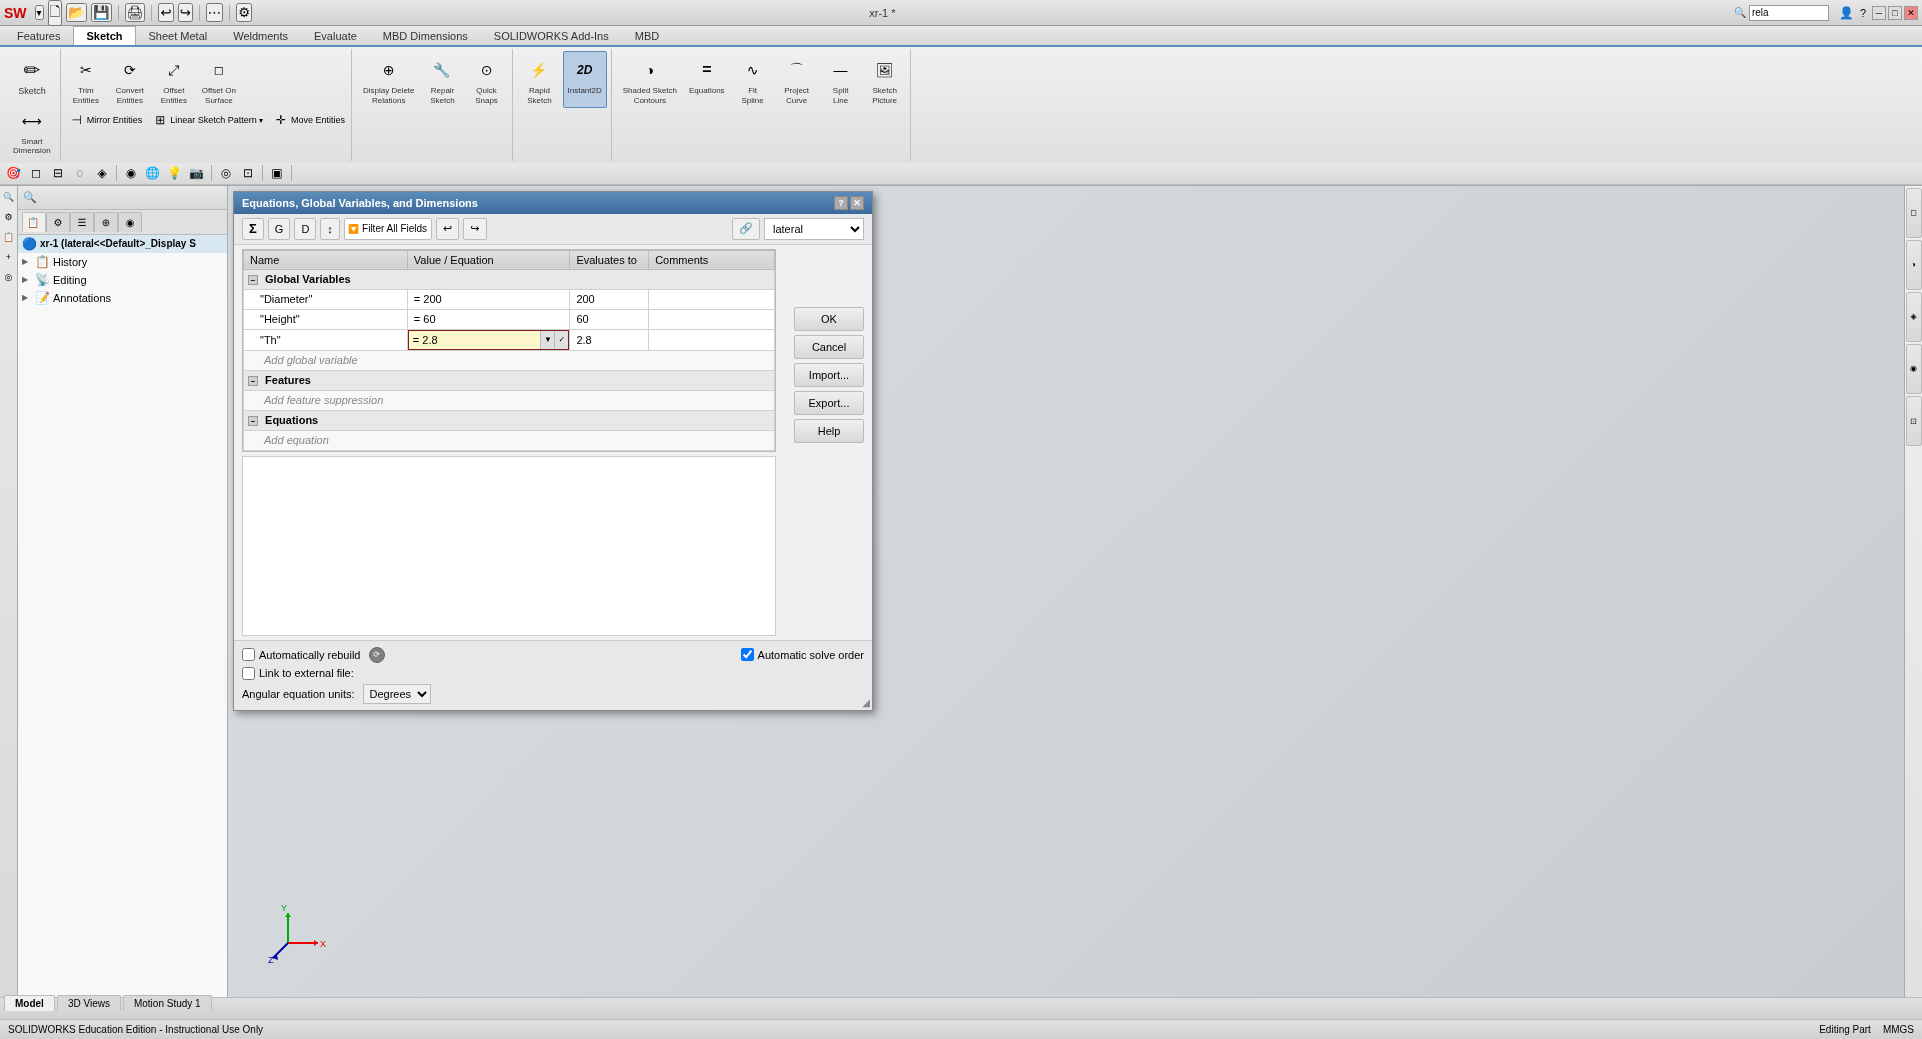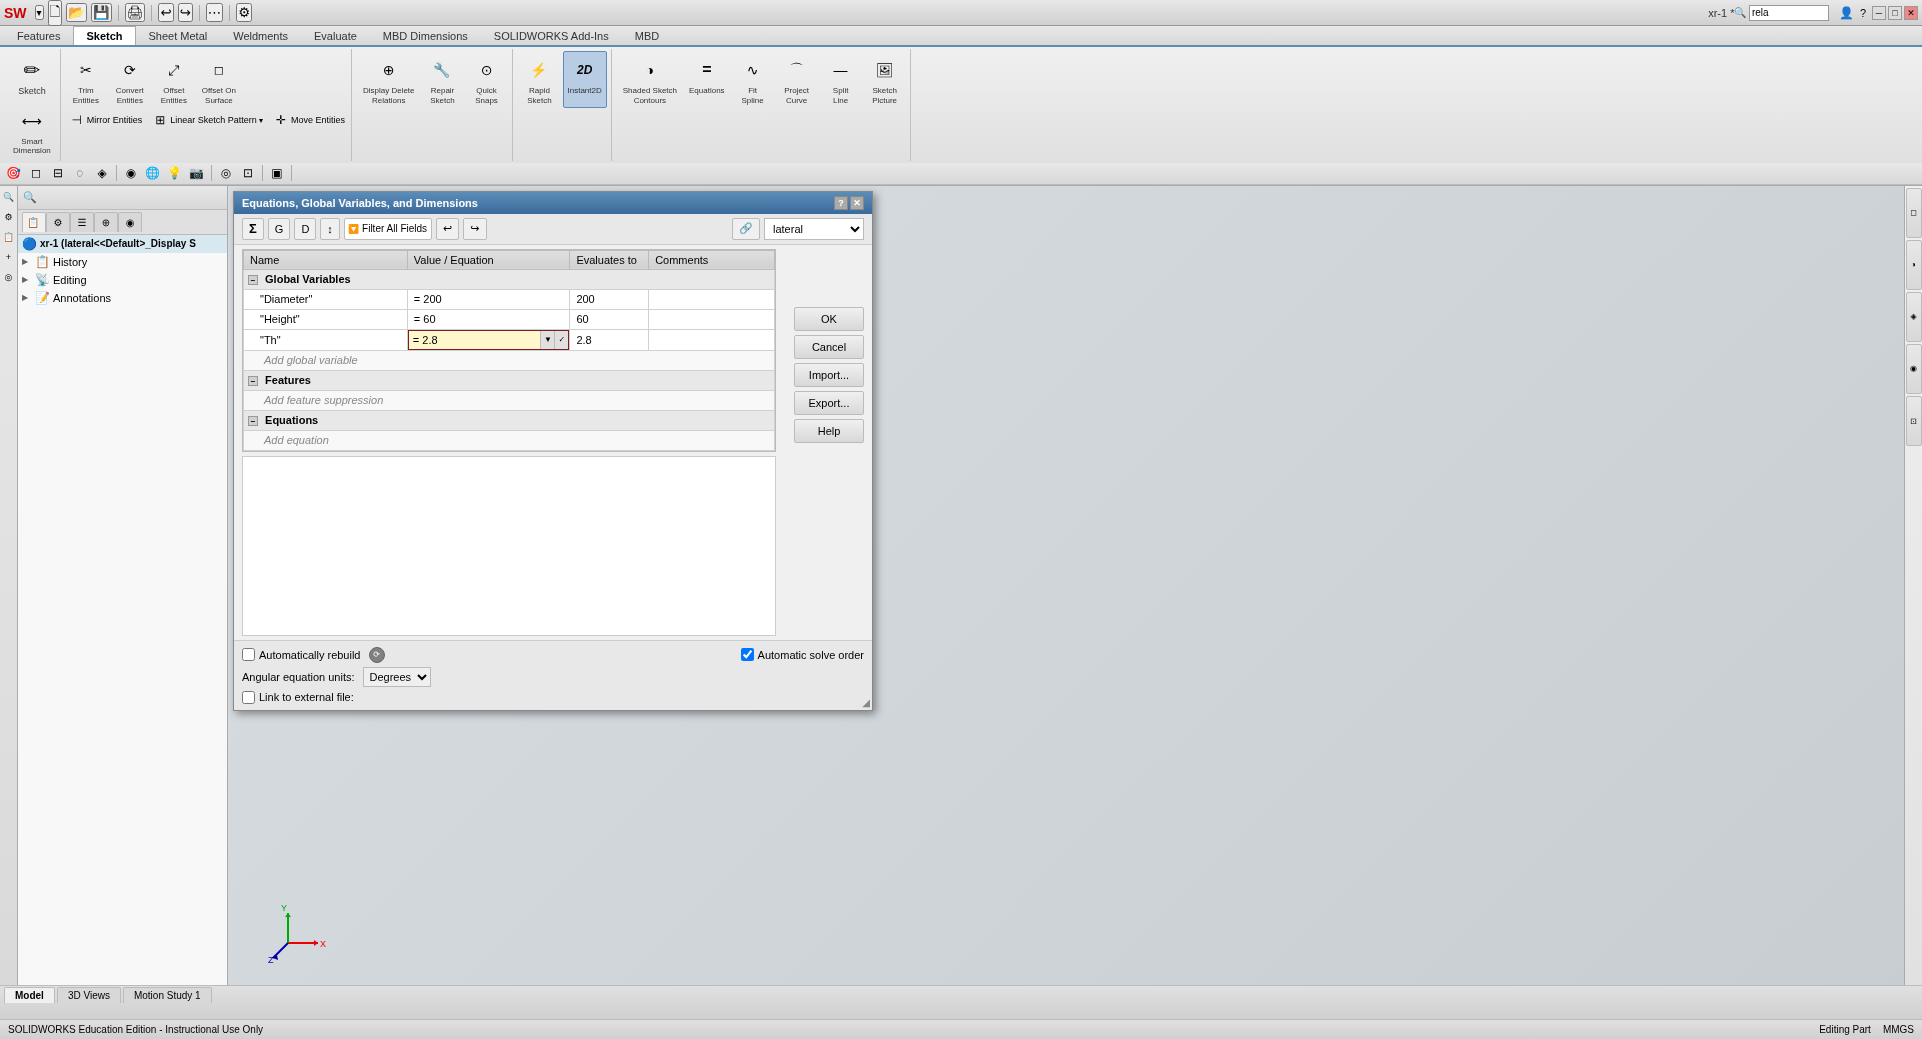--- a/index.html
+++ b/index.html
@@ -8,21 +8,21 @@
     
     .title-bar {
       height: 26px;
       background: linear-gradient(to bottom, #e8e8e8, #d0d0d0);
       display: flex;
       align-items: center;
       padding: 0 4px;
       border-bottom: 1px solid #999;
     }
     .title-bar-left { display: flex; align-items: center; gap: 4px; flex: 1; }
-    .title-bar-title { flex: 1; text-align: right; font-size: 11px; color: #333; }
+    .title-bar-title { flex: 1; text-align: left; font-size: 11px; color: #333; }
     .title-bar-controls { display: flex; align-items: center; gap: 2px; }
     .title-btn { width: 14px; height: 14px; background: #ddd; border: 1px solid #999; font-size: 9px; display: flex; align-items: center; justify-content: center; cursor: pointer; }
 
     
     .toolbar-area {
       background: linear-gradient(to bottom, #f5f5f5, #e8e8e8);
       border-bottom: 1px solid #aaa;
     }
 
     
@@ -303,26 +303,26 @@
       align-items: center;
       padding: 0 8px;
       font-size: 10px;
       gap: 4px;
     }
     .status-tabs {
       position: fixed;
       bottom: 20px;
       left: 0;
       right: 0;
-      height: 34px;
+      height: 22px;
       background: linear-gradient(to bottom, #e0e0e0, #d0d0d0);
       border-top: 1px solid #bbb;
       display: flex;
       align-items: flex-end;
-      padding: 16px 4px;
+      padding: 8px 4px;
       gap: 2px;
     }
     .status-tab {
       padding: 2px 10px;
       font-size: 10px;
       cursor: pointer;
       border: 1px solid #bbb;
       border-bottom: none;
       background: #d8d8d8;
       border-radius: 2px 2px 0 0;
@@ -706,31 +706,31 @@
             <span>Automatically rebuild</span>
           </label>
           <div style="width:16px; height:16px; background:#808080; border:1px solid #666; border-radius:50%; display:flex; align-items:center; justify-content:center; font-size:8px; color:white; cursor:pointer;">⟳</div>
           <span style="flex:1;"></span>
           <label class="footer-checkbox">
             <input type="checkbox" checked="" style="">
             <span>Automatic solve order</span>
           </label>
         </div>
         <div class="footer-row">
+          <label class="footer-checkbox">
+            <input type="checkbox" style="">
+            <span>Link to external file:</span>
+          </label>
+        </div>
+        <div class="footer-row">
           <span>Angular equation units:</span>
           <select class="footer-select">
             <option>Degrees</option>
             <option>Radians</option>
           </select>
-        </div>
-        <div class="footer-row">
-          <label class="footer-checkbox">
-            <input type="checkbox" style="">
-            <span>Link to external file:</span>
-          </label>
         </div>
 
         <div style="position:absolute; bottom:2px; right:2px; font-size:10px; color:#888; cursor:se-resize;">◢</div>
       </div>
     </div>
 
     <div style="position:absolute; bottom:80px; left:40px;">
       <svg width="60" height="60">
 
         <line x1="20" y1="40" x2="50" y2="40" stroke="#e00" stroke-width="2"></line>

